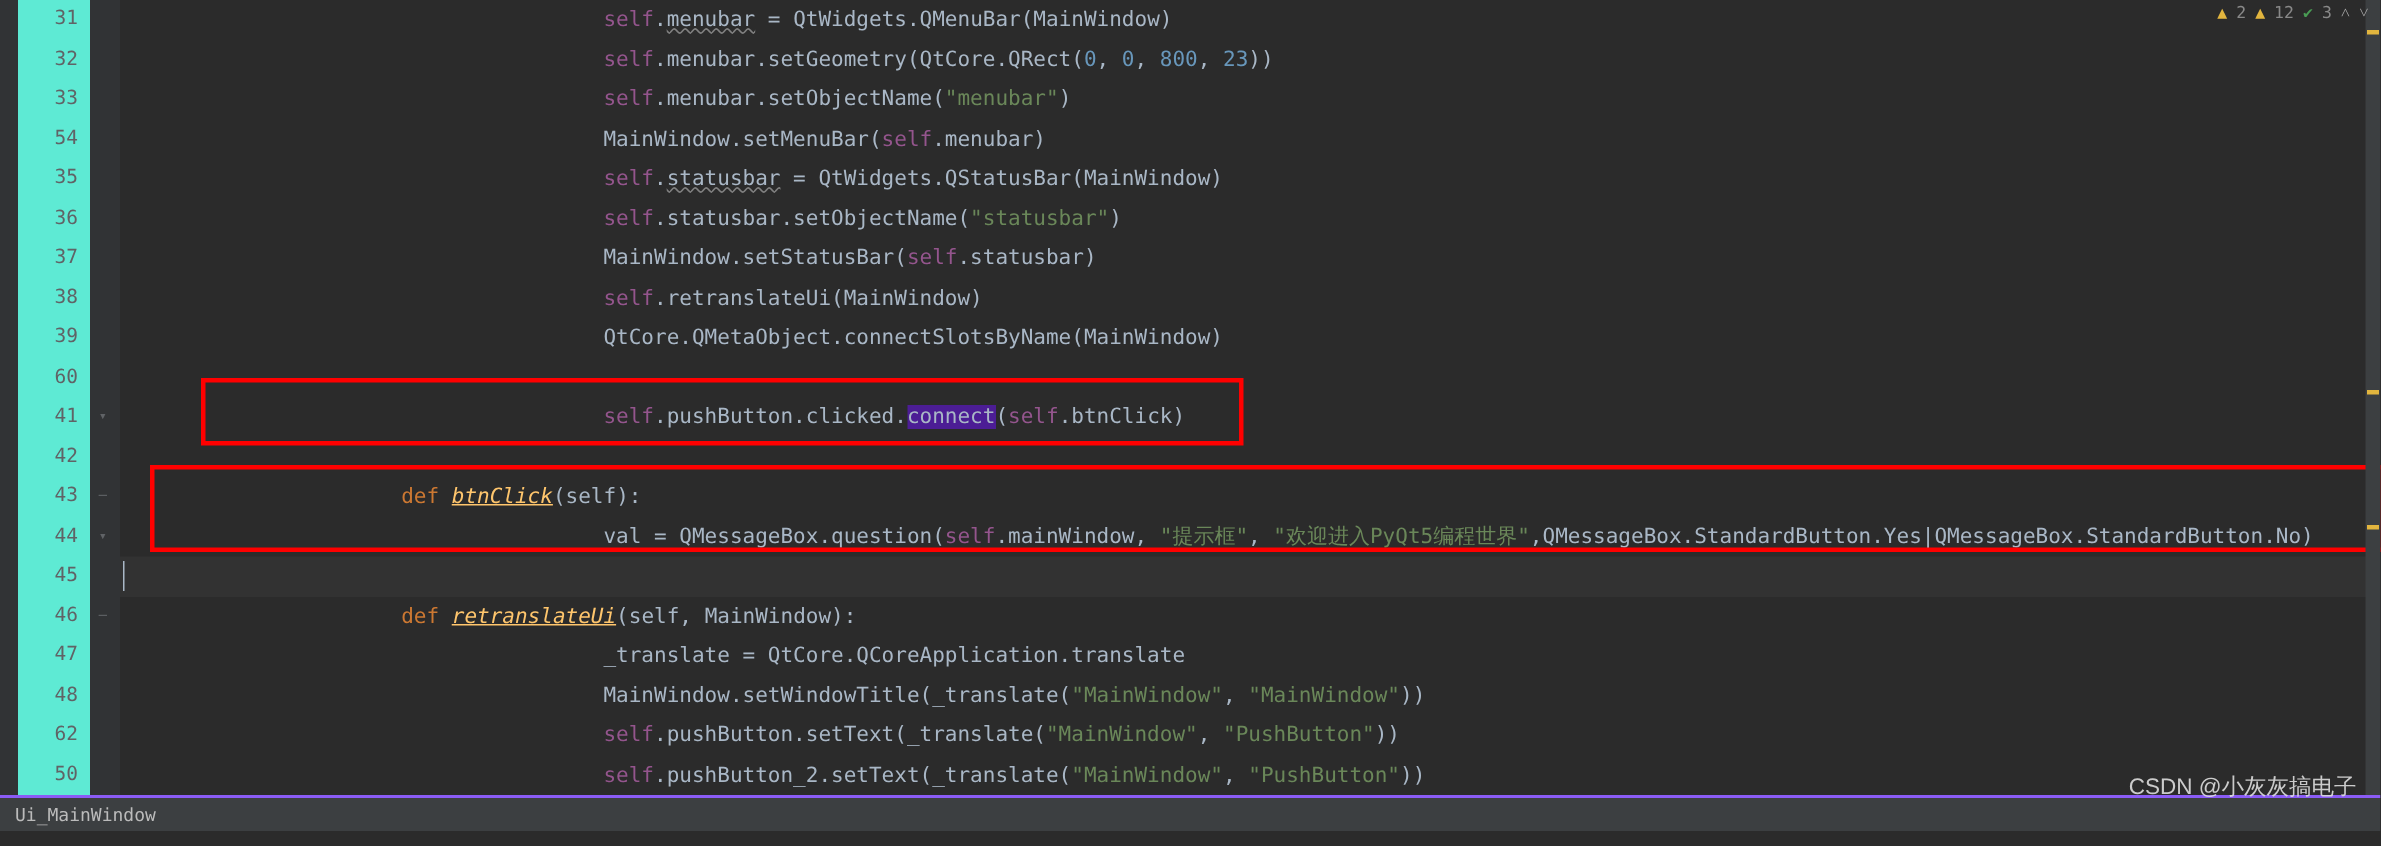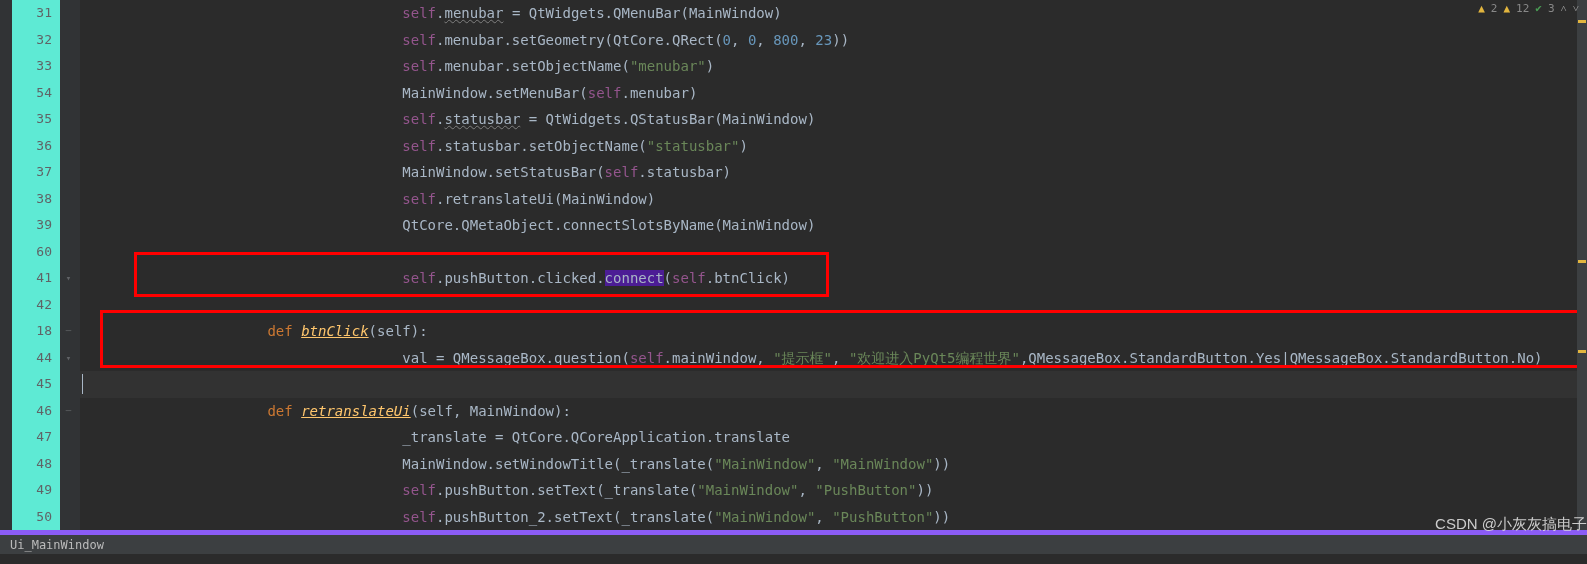--- a/index.html
+++ b/index.html
@@ -78,21 +78,21 @@
 }
 .caret {
   position: absolute;
   width: 1px;
   height: 20px;
   background: #a9b7c6;
 }
 .status-bar {
   height: 24px;
   background: #3c3f41;
-  border-top: 5px solid #8b5cf6;
+  border-top: 2px solid #8b5cf6;
   color: #bbb;
   font-size: 12px;
   padding: 4px 10px;
   display: flex;
   align-items: center;
 }
 .top-indicators {
   position: absolute;
   top: 2px;
   right: 8px;
@@ -113,21 +113,21 @@
   background: #3c3f41;
 }
 .scroll-mark {
   position: absolute;
   right: 1px;
   width: 8px;
   height: 3px;
 }
 .watermark {
   position: absolute;
-  right: 0;
+  right: 16px;
   bottom: 30px;
   color: #ddd;
   font-size: 15px;
   font-family: sans-serif;
   opacity: 0.9;
 }
 </style>
 </head>
 <body>
 
@@ -139,27 +139,27 @@
       <div>33</div>
       <div>54</div>
       <div>35</div>
       <div>36</div>
       <div>37</div>
       <div>38</div>
       <div>39</div>
       <div>60</div>
       <div>41</div>
       <div>42</div>
-      <div>18</div>
+      <div>43</div>
       <div>44</div>
       <div>45</div>
       <div>46</div>
       <div>47</div>
       <div>48</div>
-      <div>49</div>
+      <div>62</div>
       <div>50</div>
     </div>
   <div class="fold-marks" id="foldmarks">
       <div class="fold-mark" style="top: 273px;">▾</div>
       <div class="fold-mark" style="top: 326px;">─</div>
       <div class="fold-mark" style="top: 352.5px;">▾</div>
       <div class="fold-mark" style="top: 405.5px;">─</div>
     </div>
   <div class="code" id="code"><div class="caret-line" style="top: 371px;"></div><div class="line">                                      <span class="self">self</span><span class="id">.</span><span class="underline">menubar</span><span class="id"> = QtWidgets.QMenuBar(MainWindow)</span></div><div class="line">                                      <span class="self">self</span><span class="id">.menubar.setGeometry(QtCore.QRect(</span><span class="num">0</span><span class="id">, </span><span class="num">0</span><span class="id">, </span><span class="num">800</span><span class="id">, </span><span class="num">23</span><span class="id">))</span></div><div class="line">                                      <span class="self">self</span><span class="id">.menubar.setObjectName(</span><span class="str">"menubar"</span><span class="id">)</span></div><div class="line">                                      <span class="id">MainWindow.setMenuBar(</span><span class="self">self</span><span class="id">.menubar)</span></div><div class="line">                                      <span class="self">self</span><span class="id">.</span><span class="underline">statusbar</span><span class="id"> = QtWidgets.QStatusBar(MainWindow)</span></div><div class="line">                                      <span class="self">self</span><span class="id">.statusbar.setObjectName(</span><span class="str">"statusbar"</span><span class="id">)</span></div><div class="line">                                      <span class="id">MainWindow.setStatusBar(</span><span class="self">self</span><span class="id">.statusbar)</span></div><div class="line">                                      <span class="self">self</span><span class="id">.retranslateUi(MainWindow)</span></div><div class="line">                                      <span class="id">QtCore.QMetaObject.connectSlotsByName(MainWindow)</span></div><div class="line">      </div><div class="line">                                      <span class="self">self</span><span class="id">.pushButton.clicked.</span><span class="hl">connect</span><span class="id">(</span><span class="self">self</span><span class="id">.btnClick)</span></div><div class="line">      </div><div class="line">                      <span class="kw">def </span><span class="fndef">btnClick</span><span class="id">(</span><span class="param">self</span><span class="id">):</span></div><div class="line">                                      <span class="id">val = QMessageBox.question(</span><span class="self">self</span><span class="id">.mainWindow, </span><span class="str">"提示框"</span><span class="id">, </span><span class="str">"欢迎进入PyQt5编程世界"</span><span class="id">,QMessageBox.StandardButton.Yes|QMessageBox.StandardButton.No)</span></div><div class="line">      </div><div class="line">                      <span class="kw">def </span><span class="fndef">retranslateUi</span><span class="id">(</span><span class="param">self</span><span class="id">, </span><span class="param">MainWindow</span><span class="id">):</span></div><div class="line">                                      <span class="id">_translate = QtCore.QCoreApplication.translate</span></div><div class="line">                                      <span class="id">MainWindow.setWindowTitle(_translate(</span><span class="str">"MainWindow"</span><span class="id">, </span><span class="str">"MainWindow"</span><span class="id">))</span></div><div class="line">                                      <span class="self">self</span><span class="id">.pushButton.setText(_translate(</span><span class="str">"MainWindow"</span><span class="id">, </span><span class="str">"PushButton"</span><span class="id">))</span></div><div class="line">                                      <span class="self">self</span><span class="id">.pushButton_2.setText(_translate(</span><span class="str">"MainWindow"</span><span class="id">, </span><span class="str">"PushButton"</span><span class="id">))</span></div><div class="caret" style="top: 374px; left: 2px;"></div><div class="redbox" style="top: 252px; left: 54px; width: 695px; height: 45px;"></div><div class="redbox" style="top: 310px; left: 20px; width: 1490px; height: 58px;"></div></div>
   <div class="scroll-v">

